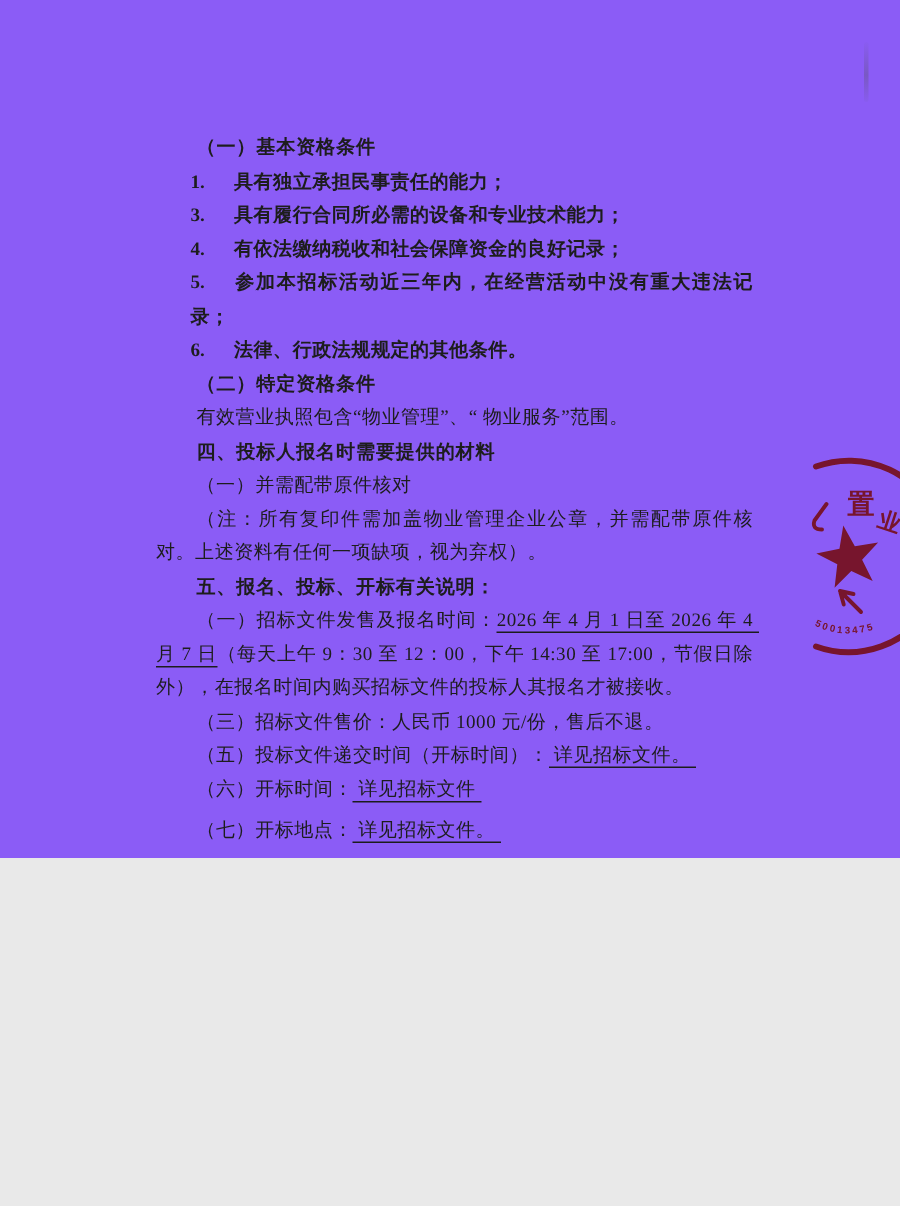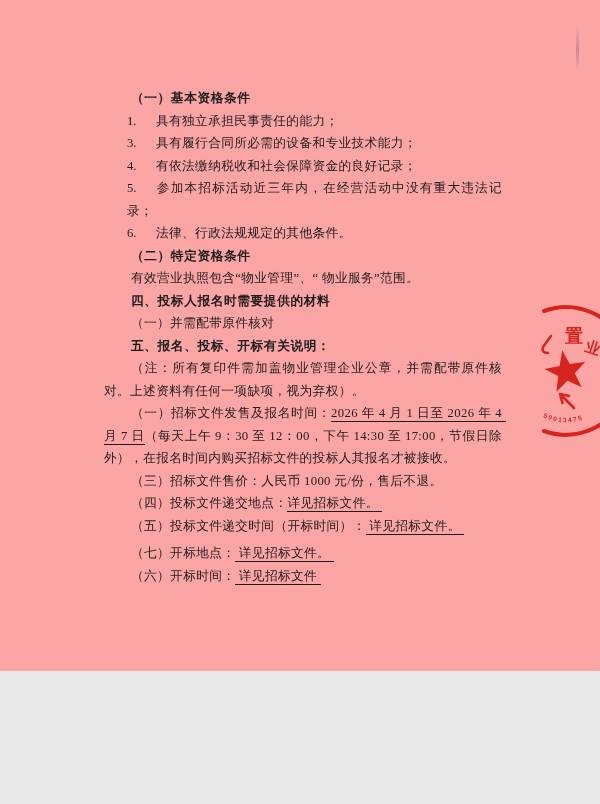--- a/index.html
+++ b/index.html
@@ -1,35 +1,35 @@
 <!DOCTYPE html>
 <html><head>
 <meta charset="utf-8">
 <style>
   html,body{margin:0;padding:0;background:#e9e9e9;}
   .page{
     position:relative;
-    width:600px;height:671px;
-    background:#fca5a5;
+    width:600px;height:572px;
+    background:#8b5cf6;
     overflow:hidden;
     font-family:"Liberation Serif","DejaVu Serif",serif;
     color:#1d1d1d;
   }
   .body-text{
     position:absolute;
     left:104px;top:87px;width:398px;
     font-size:12.7px;
     letter-spacing:0.35px;
     line-height:22.5px;
     text-align:justify;
   }
   .body-text p{margin:0;}
   .ind{text-indent:27px;}
   .bold{font-weight:bold;letter-spacing:0.6px;}
-  .list{padding-left:23px;text-indent:0;}
+  .list{padding-left:23px;text-indent:0;font-weight:bold;}
   .li-num{display:inline-block;width:29px;letter-spacing:0;}
   .u{
     border-bottom:1px solid #1c1c1c;
     padding-bottom:1px;
     white-space:pre-wrap;
   }
   .gap-top{margin-top:5px !important;}
   .page-number{
     position:absolute;
     left:0;top:731px;width:600px;
@@ -82,45 +82,42 @@
 
     <p class="ind bold">（二）特定资格条件</p>
 
     <p class="ind">有效营业执照包含“物业管理”、“ 物业服务”范围。</p>
 
     <p class="ind bold">四、投标人报名时需要提供的材料</p>
 
     <p class="ind">（一）并需配带原件核对</p>
 
 
+    <p class="ind">（注：所有复印件需加盖物业管理企业公章，并需配带原件核对。上述资料有任何一项缺项，视为弃权）。</p>
+
     <p class="ind bold">五、报名、投标、开标有关说明：</p>
-
-    <p class="ind">（注：所有复印件需加盖物业管理企业公章，并需配带原件核对。上述资料有任何一项缺项，视为弃权）。</p>
 
     <p class="ind">
       <span>（一）招标文件发售及报名时间：</span><span class="u">2026 年 4 月 1 日至 2026 年 4 月 7 日</span><span>（每天上午 9：30 至 12：00，下午 14:30 至 17:00，节假日除外），在报名时间内购买招标文件的投标人其报名才被接收。</span>
     </p>
 
 
     <p class="ind">（三）招标文件售价：人民币 1000 元/份，售后不退。</p>
 
-    <p class="ind">
-      <span>（四）投标文件递交地点：</span><span class="u">详见招标文件。 </span>
-    </p>
 
     <p class="ind">
       <span>（五）投标文件递交时间（开标时间）：</span><span class="u"> 详见招标文件。 </span>
     </p>
 
+    <p class="ind">
+      <span>（六）开标时间：</span><span class="u"> 详见招标文件 </span>
+    </p>
+
     <p class="ind gap-top">
       <span>（七）开标地点：</span><span class="u"> 详见招标文件。 </span>
-    </p>
-
-    <p class="ind">
-      <span>（六）开标时间：</span><span class="u"> 详见招标文件 </span>
     </p>
 
 
   </div>
 
   <div class="page-number">2</div>
 
   <div class="scan-artifact"></div>
 
   <svg class="stamp" viewBox="0 0 80 145" xmlns="http://www.w3.org/2000/svg">

